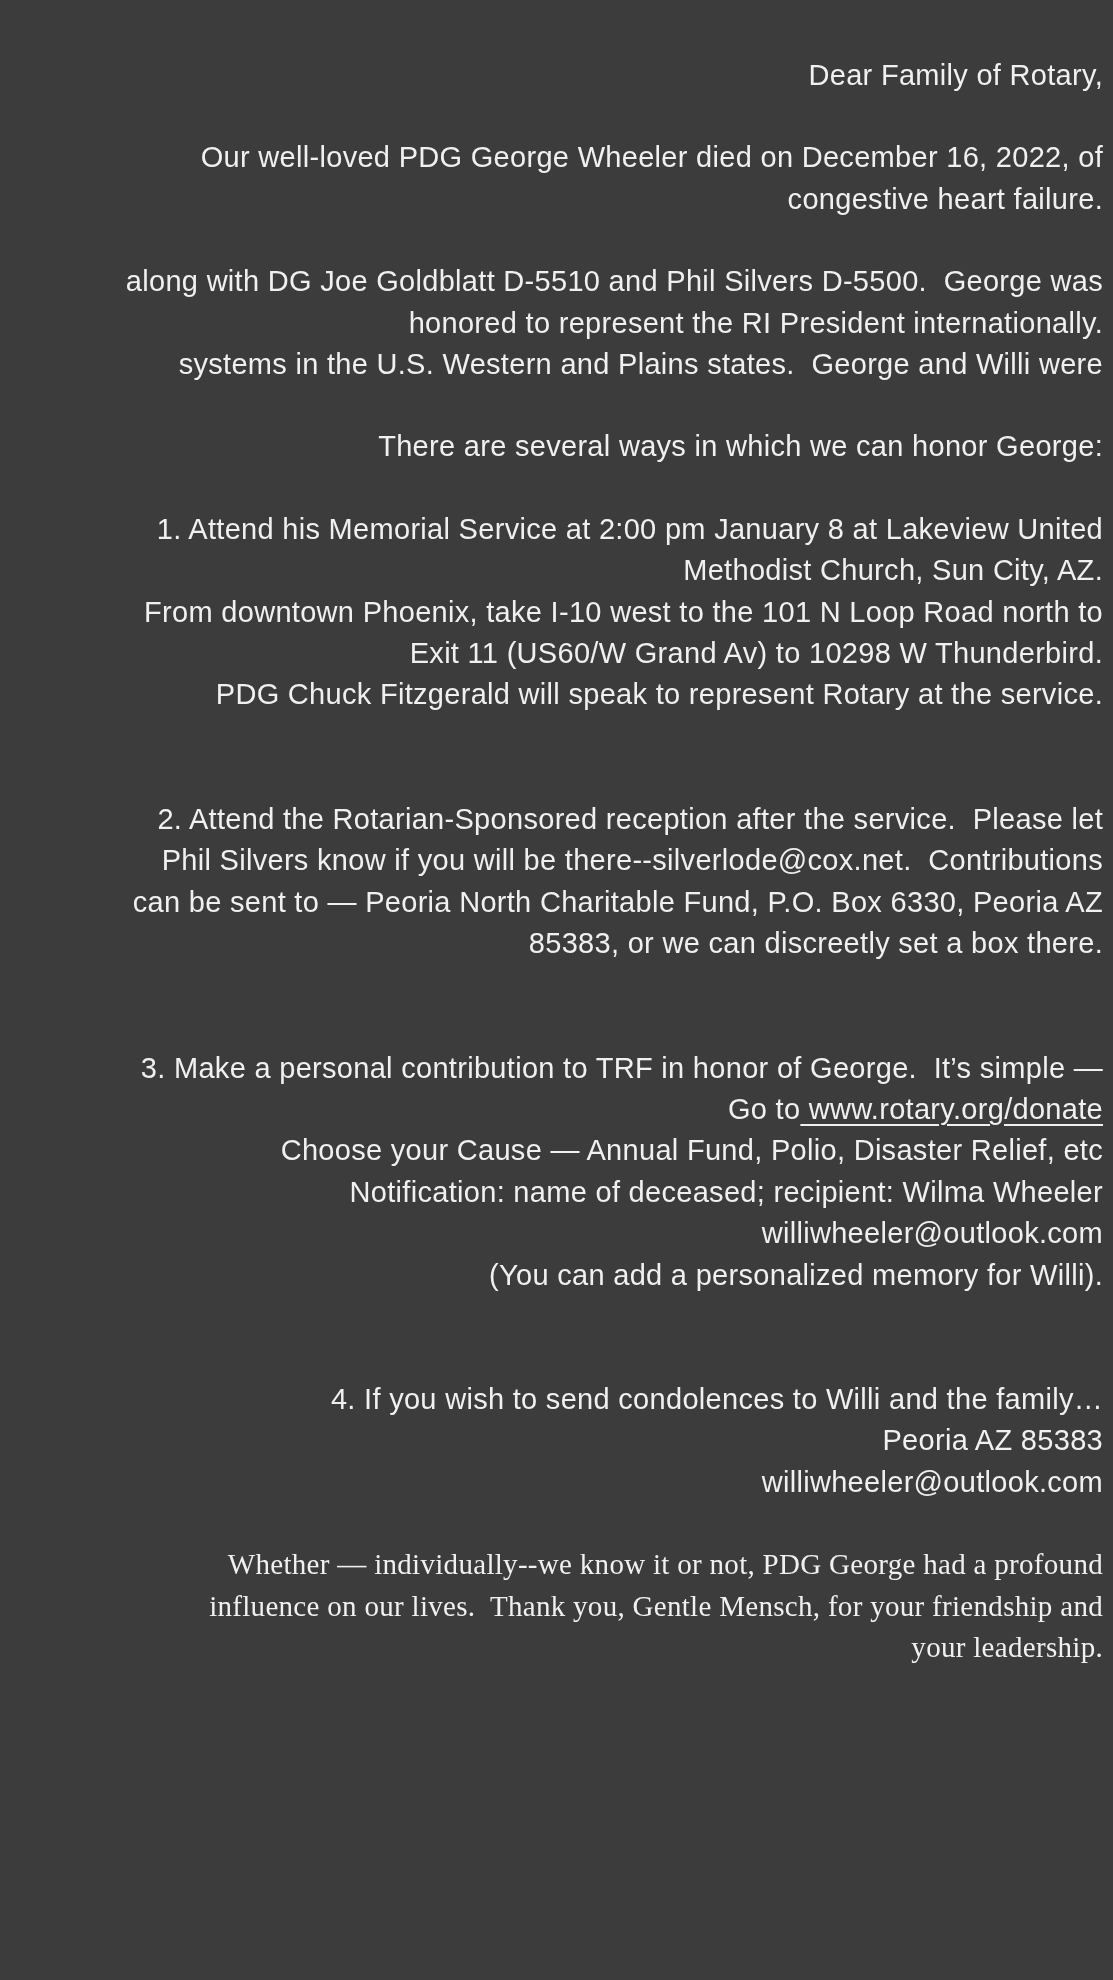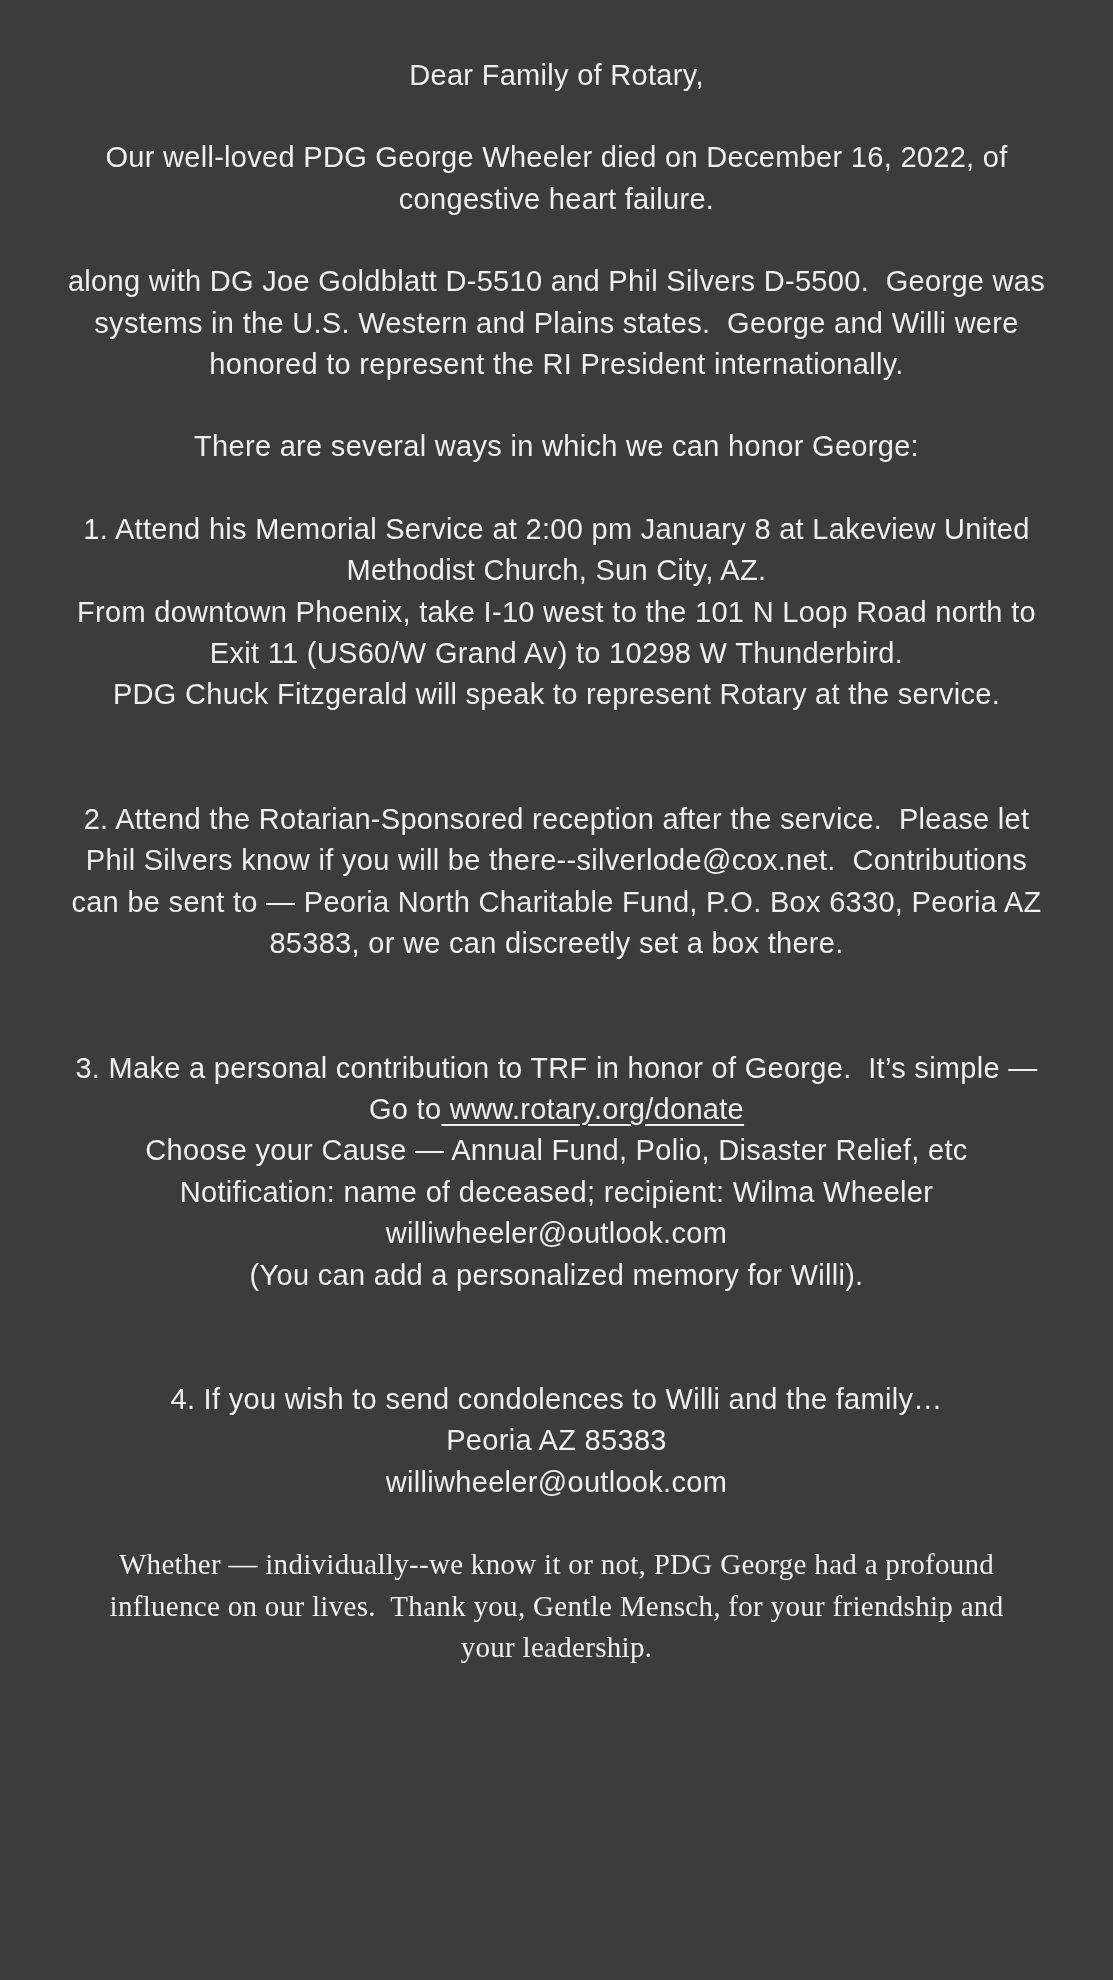--- a/index.html
+++ b/index.html
@@ -28,20 +28,21 @@
   .para.sp2 {
     margin-bottom: 83px;
   }
   .para:last-child {
     margin-bottom: 0;
     font-family: Liberation Serif, serif;
   }
   .line {
     white-space: pre-wrap;
     min-height: 41.4px;
+    text-align: right;
   }
   .link {
     text-decoration: underline;
     text-decoration-thickness: 2px;
     text-underline-offset: 5px;
     cursor: pointer;
   }
 </style>
 </head>
 <body>
@@ -52,22 +53,22 @@
     <div class="line">Dear Family of Rotary,</div>
   </div>
 
   <div class="para">
     <div class="line">Our well-loved PDG George Wheeler died on December 16, 2022, of</div>
     <div class="line">congestive heart failure.</div>
   </div>
 
   <div class="para">
     <div class="line">along with DG Joe Goldblatt D-5510 and Phil Silvers D-5500.  George was</div>
+    <div class="line">honored to represent the RI President internationally.</div>
     <div class="line">systems in the U.S. Western and Plains states.  George and Willi were</div>
-    <div class="line">honored to represent the RI President internationally.</div>
   </div>
 
   <div class="para">
     <div class="line">There are several ways in which we can honor George:</div>
   </div>
 
   <div class="para sp2">
     <div class="line">1. Attend his Memorial Service at 2:00 pm January 8 at Lakeview United</div>
     <div class="line">Methodist Church, Sun City, AZ.</div>
     <div class="line">From downtown Phoenix, take I-10 west to the 101 N Loop Road north to</div>

